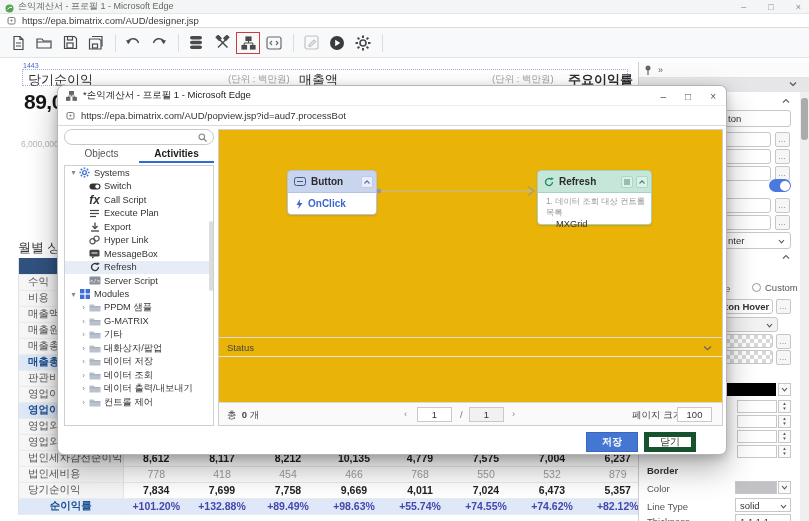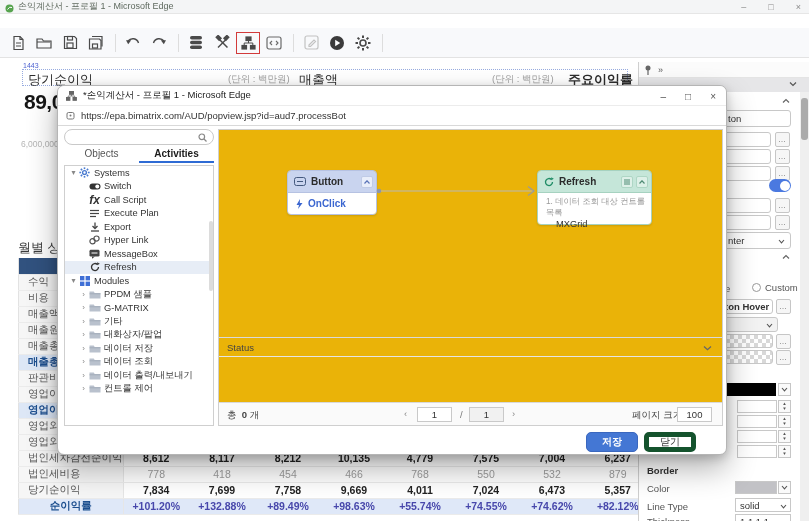--- a/index.html
+++ b/index.html
@@ -65,21 +65,21 @@
   .tree-pad0 { padding-left:4px; } .tree-pad1 { padding-left:14px; }
   .tree-scroll { position:absolute; right:0px; top:55px; width:4px; height:70px; background:#dcdcdc; border-radius:2px; }
   .dlg-main { position:absolute; left:160px; top:43px; width:505px; height:297px; border:1px solid #cfcfcf; background:#eab308; }
   .status-bar { position:absolute; left:0; top:207px; width:100%; height:20px; border-top:1px solid #d9d9d9; border-bottom:1px solid #e5e5e5; display:flex; align-items:center; font-size:9.5px; color:#444; }
   .pgn { position:absolute; left:0; bottom:0; width:100%; height:23px; border-top:1px solid #d9d9d9; background:#fafafa; font-size:9.5px; color:#444; }
   .pgn-box { position:absolute; top:4px; width:35px; height:15px; border:1px solid #c9c9c9; background:#fff; text-align:center; font-size:9.5px; line-height:14px; color:#333; }
   .node { position:absolute; border-radius:4px; box-shadow:0 1px 2px rgba(0,0,0,.12); }
   .node-head { height:22px; display:flex; align-items:center; border-radius:3px 3px 0 0; font-size:10px; font-weight:bold; color:#2b2b2b; }
   .node-body { background:#fff; border-radius:0 0 3px 3px; }
   .mini-box { width:12px; height:12px; border-radius:2px; display:flex; align-items:center; justify-content:center; margin-left:3px; }
-  .dlg-btn { position:absolute; top:346px; width:52px; height:20px; border-radius:5px; font-size:10px; display:flex; align-items:center; justify-content:center; }
+  .dlg-btn { position:absolute; top:346px; width:52px; height:20px; border-radius:0; font-size:10px; display:flex; align-items:center; justify-content:center; }
   .dlg-btn.save { background:#4477d4; border:1px solid #3a67be; color:#fff; font-weight:bold; }
   .dlg-btn.close { background:#fff; border:5px solid #14532d; color:#333; }
   svg { display:block; }
   .iflex { display:inline-flex; align-items:center; justify-content:center; }
 </style>
 </head>
 <body>
 
 <div id="app">
 
@@ -91,20 +91,29 @@
         </svg>
     </span>
     <span class="ttl">손익계산서 - 프로필 1 - Microsoft Edge</span>
     <div class="win-ctrls" style="right:8px; gap:22px;">
       <span>–</span>
       <span>□</span>
       <span>×</span>
     </div>
   </div>
 
+  <div class="urlbar">
+    <span class="iflex" style="margin-left:7px">
+      <svg width="9" height="9" fill="none" stroke="#777" stroke-width="1">
+          <rect x="1" y="1.5" width="7" height="6.5" rx="1.5"></rect>
+          <circle cx="4.5" cy="4.5" r="1" fill="#777" stroke="none"></circle>
+        </svg>
+    </span>
+    <span style="margin-left:6px">https://epa.bimatrix.com/AUD/designer.jsp</span>
+  </div>
 
   <div class="toolbar">
     <span class="tbtn">
         <svg width="15" height="16" fill="none" stroke="#4a4a4a" stroke-width="1.2">
           <path d="M3 1.5h6l3 3v10H3z"></path>
           <path d="M9 1.5v3h3"></path>
           <path d="M5 8h5M5 11h5" stroke-width="1"></path>
         </svg>
       </span>
     <span class="tbtn">
@@ -650,20 +659,30 @@
           <div class="tree-item tree-pad1 selected">
             <span class="tree-caret"></span>
             <span class="tree-icon">
               <svg width="10" height="10" viewBox="0 0 12 12">
                 <path d="M10.2 6a4.2 4.2 0 1 1-1.3-3" fill="none" stroke="#333" stroke-width="1.6"></path>
                 <polygon points="8.6,0.2 8.6,4 11.8,2.1" fill="#333"></polygon>
               </svg>
             </span>
             <span>Refresh</span>
           </div>
+          <div class="tree-item tree-pad1">
+            <span class="tree-caret"></span>
+            <span class="tree-icon">
+              <svg width="12" height="9">
+                <rect x="0.5" y="0.5" width="11" height="8" rx="1" fill="#8a8f98"></rect>
+                <text x="6" y="6.5" font-size="5.5" fill="#fff" text-anchor="middle" font-family="Liberation Mono, monospace">&lt;/&gt;</text>
+              </svg>
+            </span>
+            <span>Server Script</span>
+          </div>
           <div class="tree-item tree-pad0">
             <span class="tree-caret">▾</span>
             <span class="tree-icon">
               <svg width="10" height="10">
                 <g fill="#3f6fd6">
                   <rect x="0" y="0" width="4.4" height="4.4"></rect>
                   <rect x="5.6" y="0" width="4.4" height="4.4"></rect>
                   <rect x="0" y="5.6" width="4.4" height="4.4"></rect>
                   <rect x="5.6" y="5.6" width="4.4" height="4.4"></rect>
                 </g>

